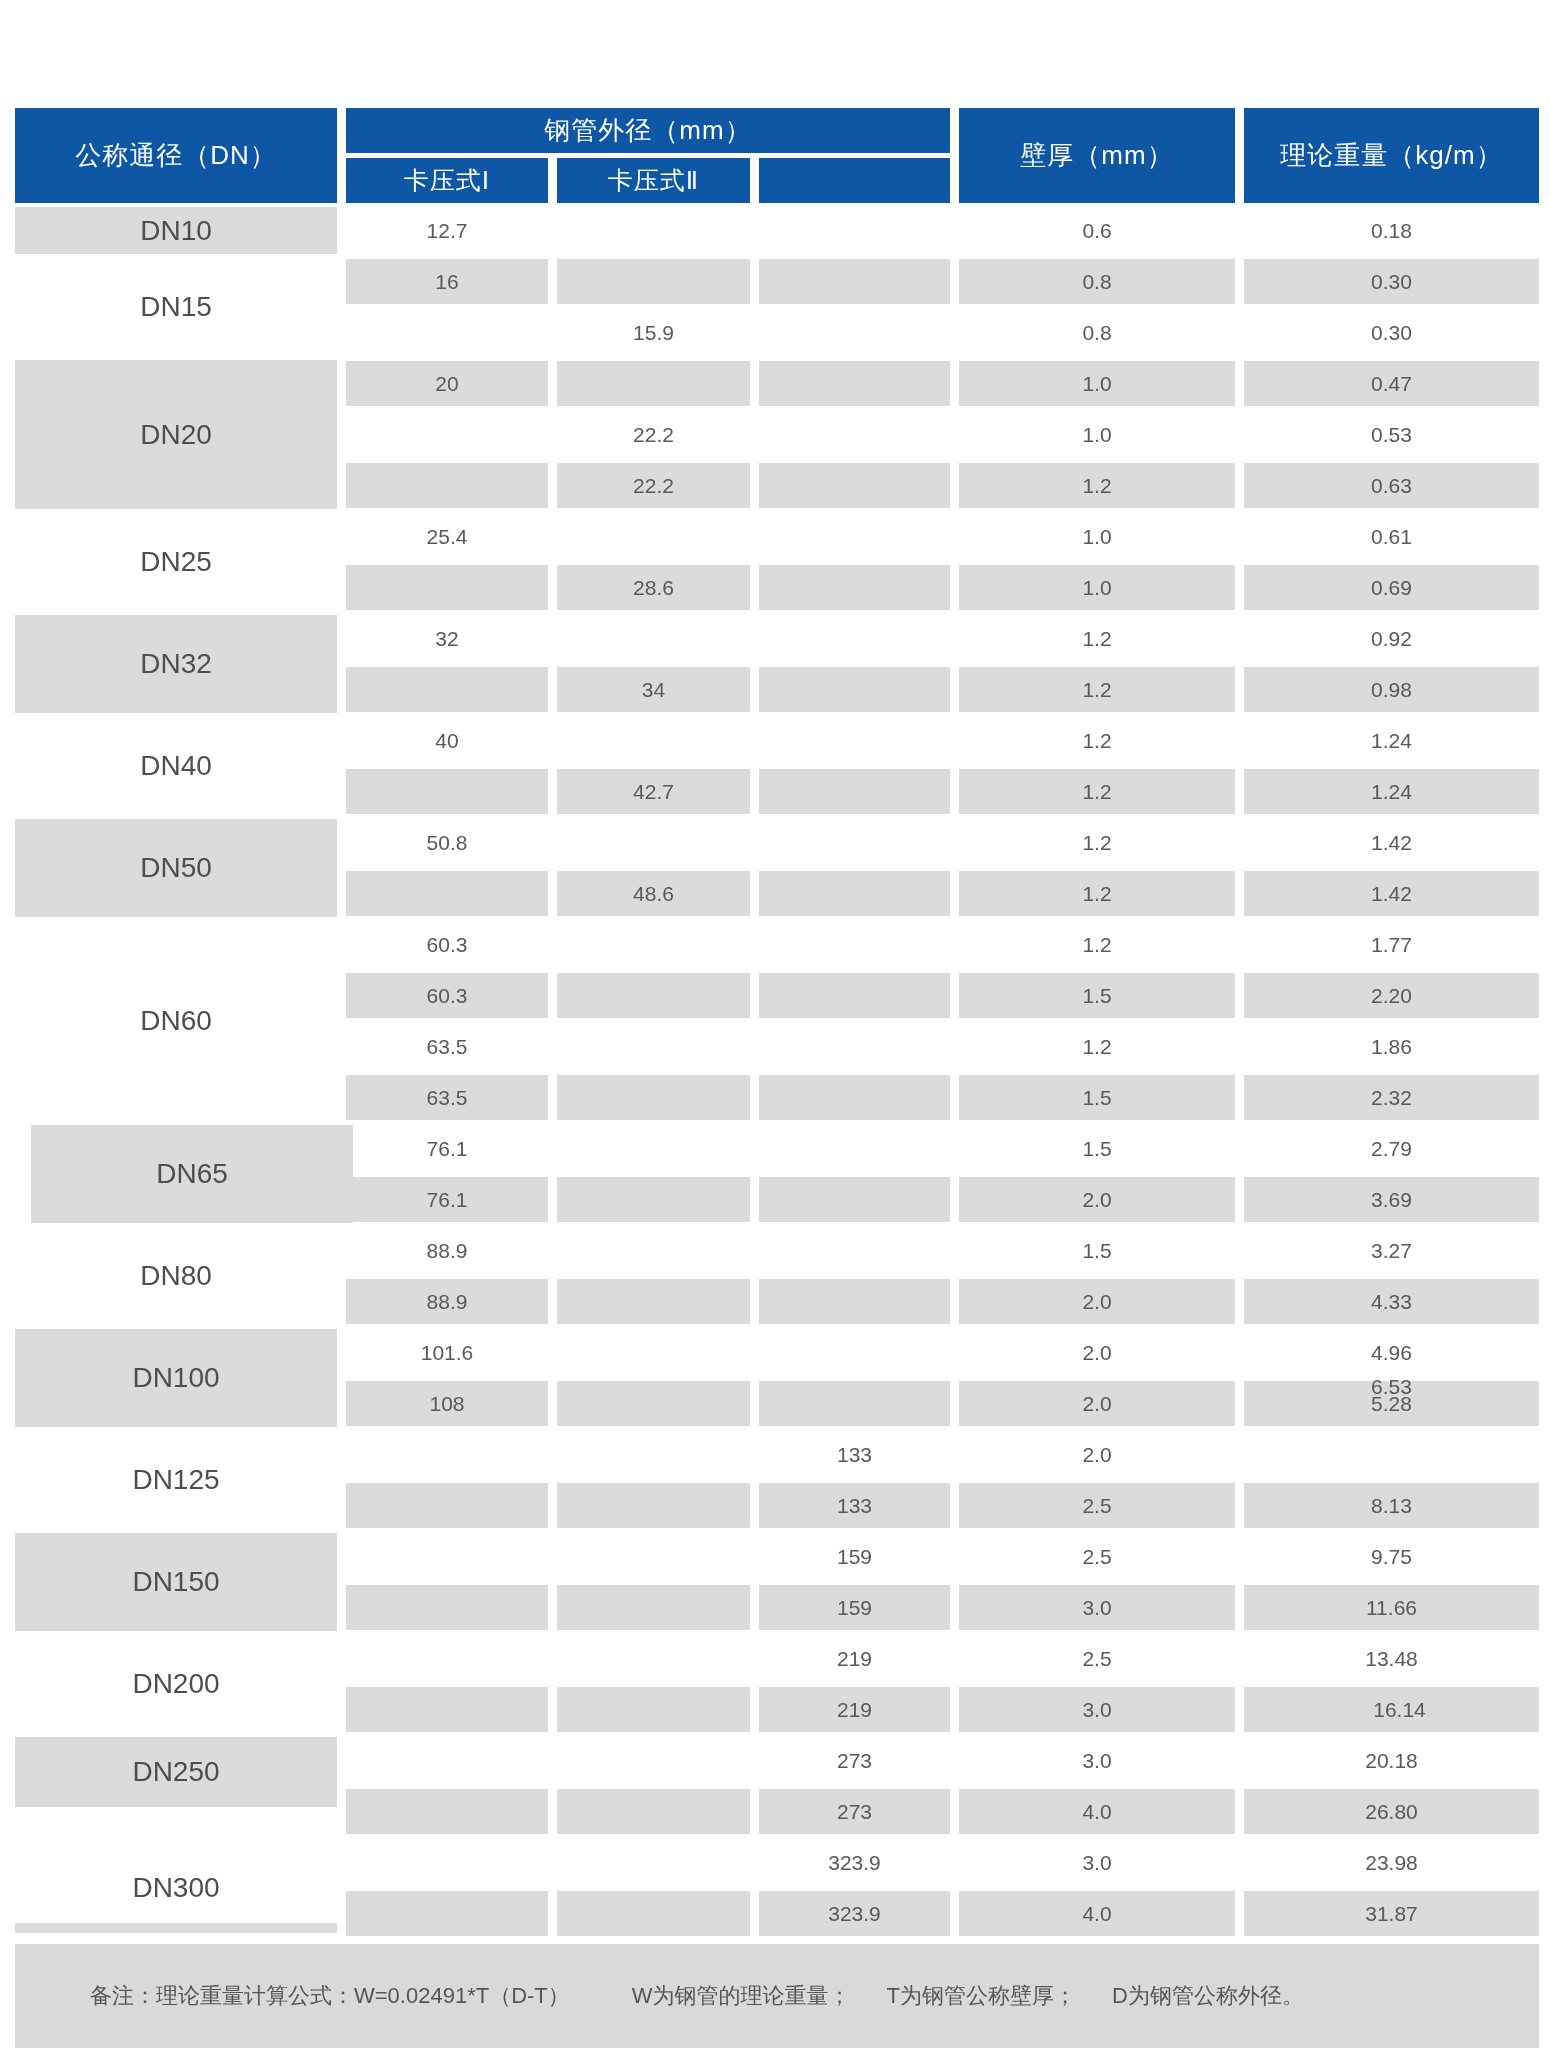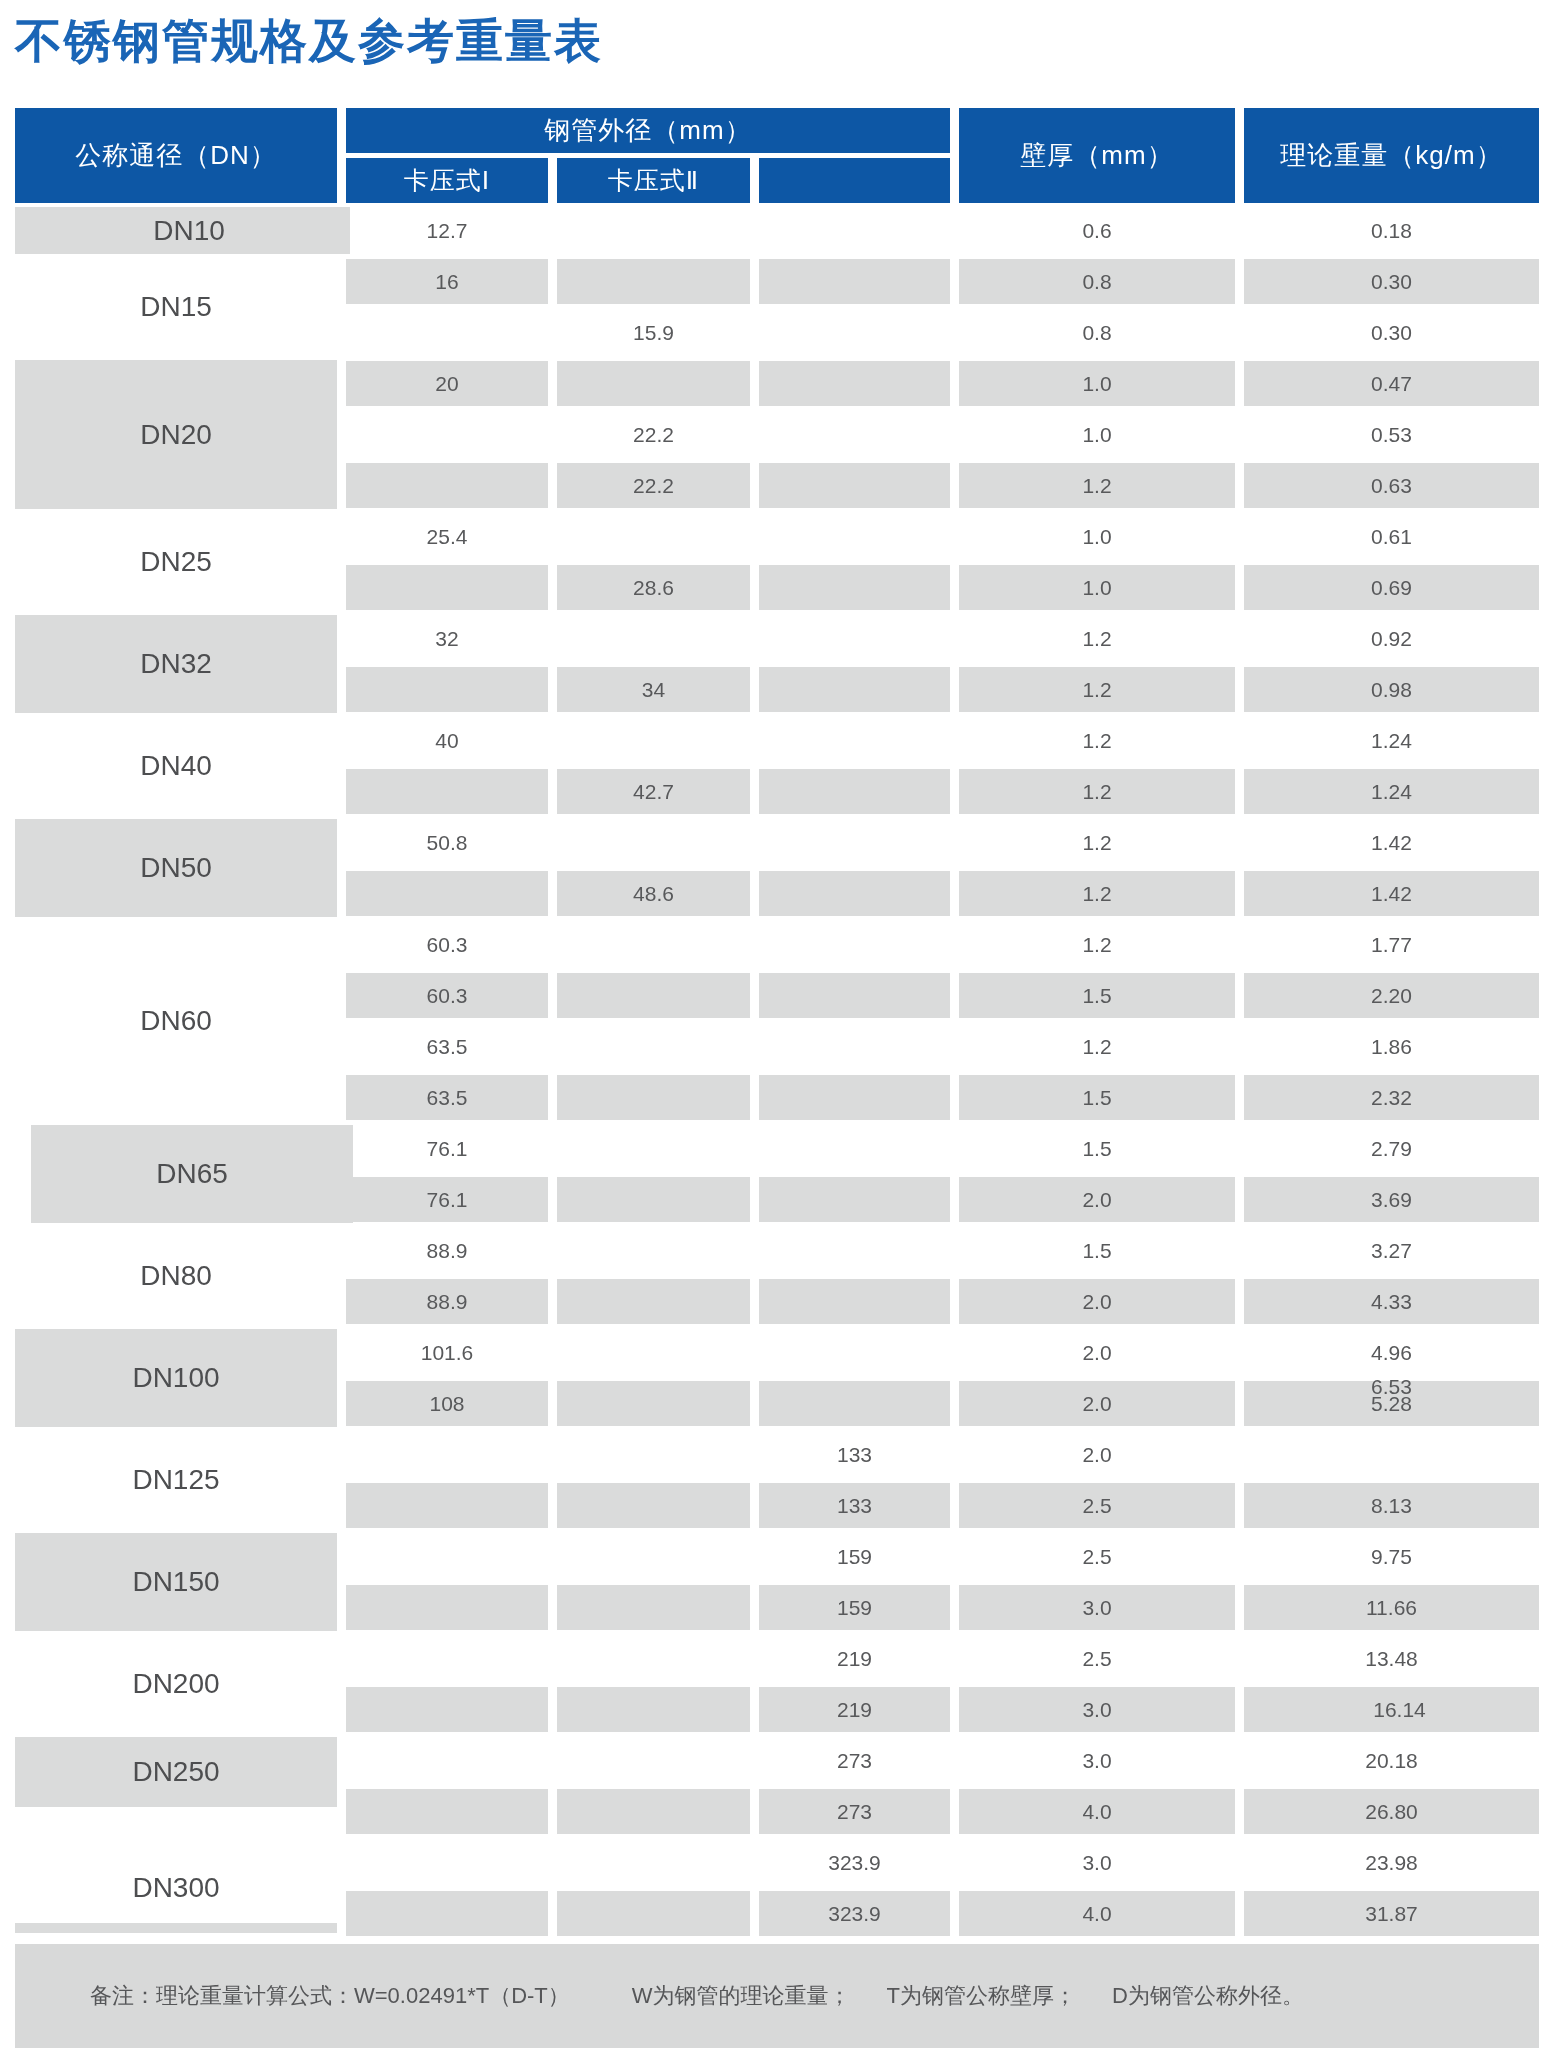--- a/index.html
+++ b/index.html
@@ -30,33 +30,32 @@
   .footer span{white-space:pre;}
   .seg1{margin-left:75px;}
   .seg2{margin-left:62px;}
   .seg3{margin-left:36px;}
   .seg4{margin-left:36px;}
 </style>
 </head>
 <body>
 
 <div class="page">
-  <h1 class="page-title">不锈钢管规格及参考重量表</h1>
 
   <div class="table">
     <div class="hdr hdr-dn">公称通径（DN）</div>
     <div class="hdr hdr-od">钢管外径（mm）</div>
     <div class="hdr hdr-sub hdr-sub1">卡压式Ⅰ</div>
     <div class="hdr hdr-sub hdr-sub2">卡压式Ⅱ</div>
     <div class="hdr hdr-sub hdr-sub3"></div>
     <div class="hdr hdr-wall">壁厚（mm）</div>
     <div class="hdr hdr-weight">理论重量（kg/m）</div>
 
     <div id="groups">
-        <div class="group shaded" style="top: 99px; height: 47px; padding-left: 13px;">DN10</div>
+        <div class="group shaded" style="top: 99px; height: 47px;">DN10</div>
         <div class="group" style="top: 150px; height: 98px;">DN15</div>
         <div class="group shaded" style="top: 252px; height: 149px;">DN20</div>
         <div class="group" style="top: 405px; height: 98px;">DN25</div>
         <div class="group shaded" style="top: 507px; height: 98px;">DN32</div>
         <div class="group" style="top: 609px; height: 98px;">DN40</div>
         <div class="group shaded" style="top: 711px; height: 98px;">DN50</div>
         <div class="group" style="top: 813px; height: 200px;">DN60</div>
         <div class="group shaded" style="top: 1017px; height: 98px; margin-left: 16px;">DN65</div>
         <div class="group" style="top: 1119px; height: 98px;">DN80</div>
         <div class="group shaded" style="top: 1221px; height: 98px;">DN100</div>

